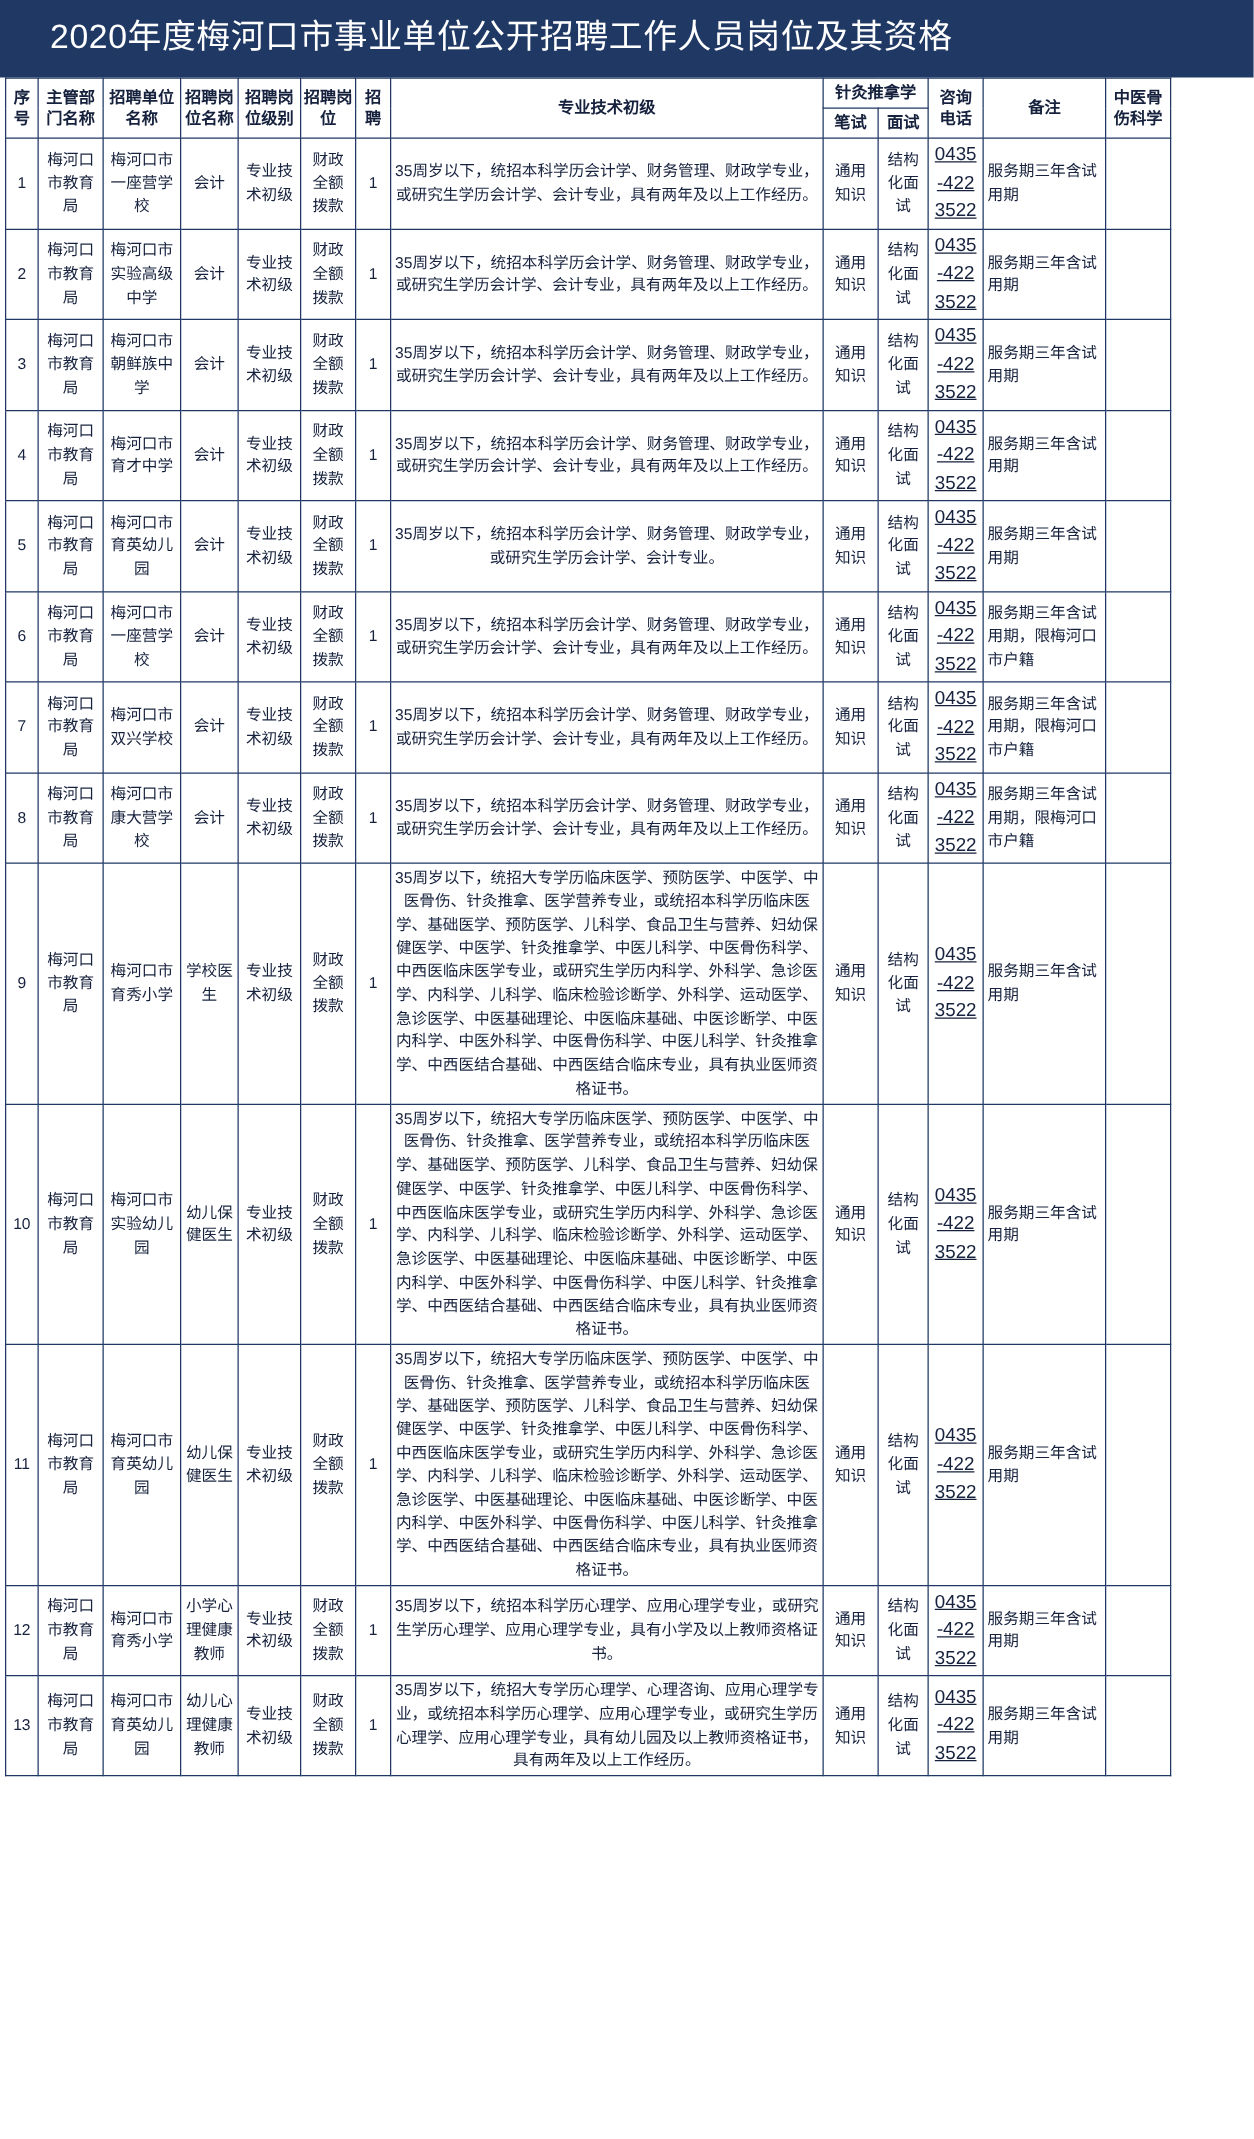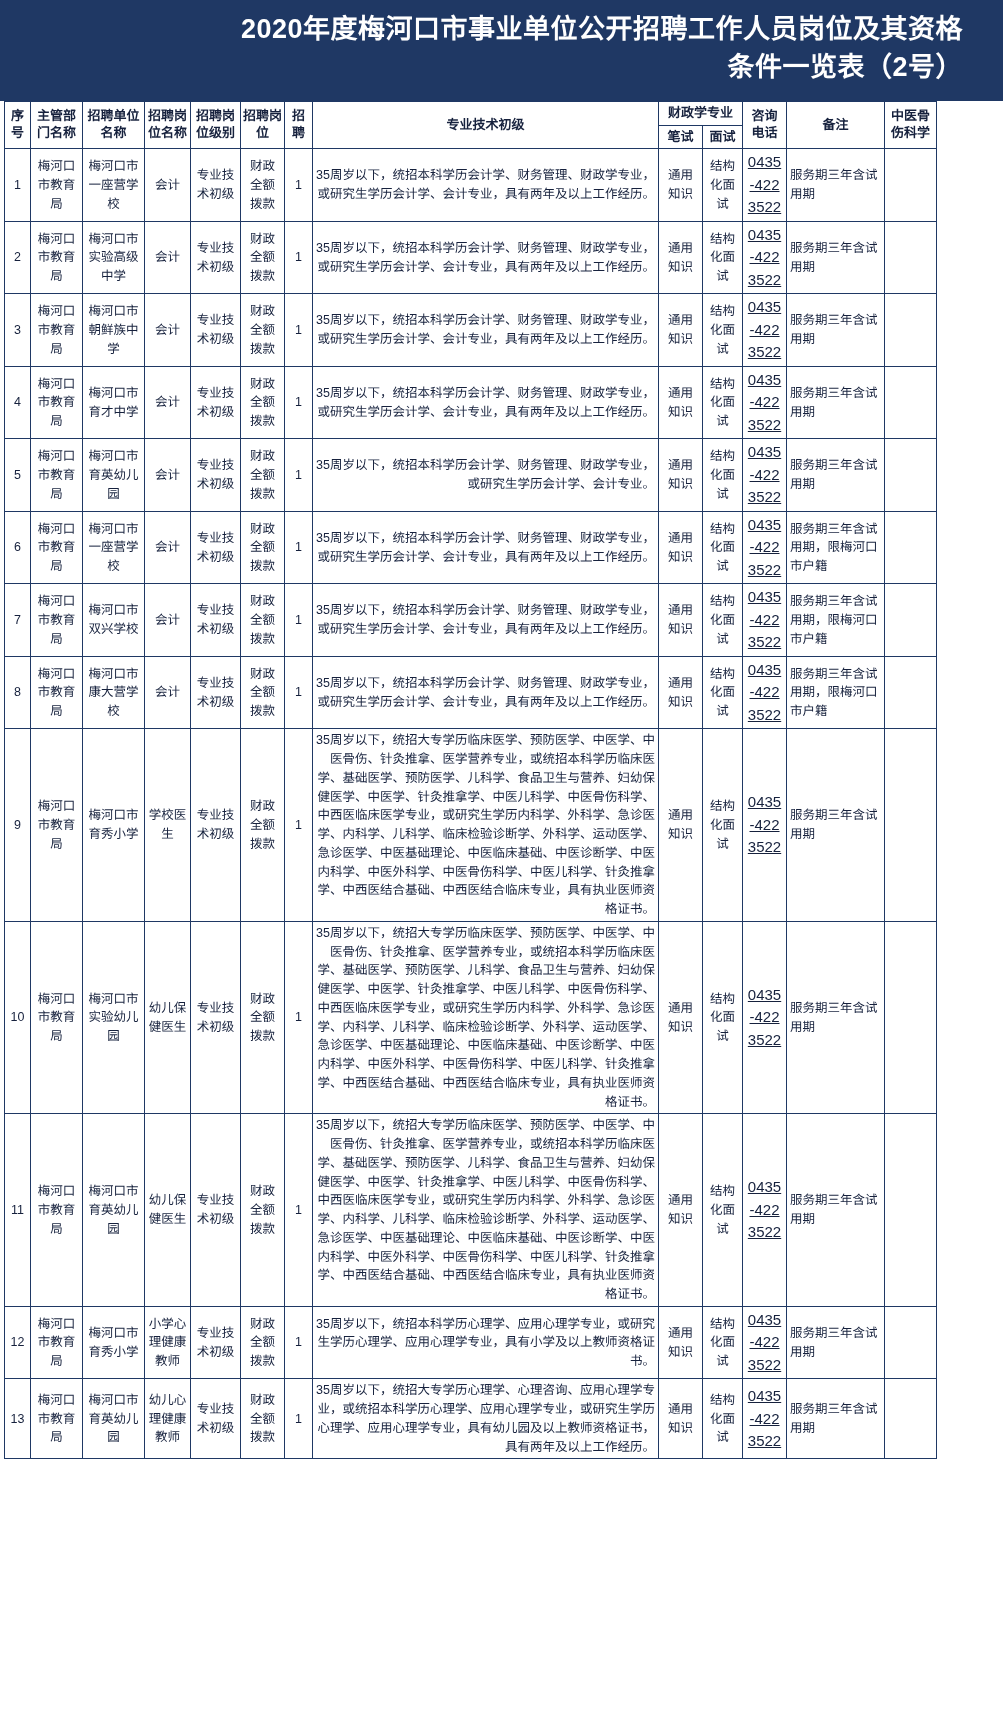--- a/index.html
+++ b/index.html
@@ -13,24 +13,24 @@
     width: 1003px;
     font-family: "Liberation Sans", "DejaVu Sans", sans-serif;
     color: #1b2c4b;
     -webkit-font-smoothing: antialiased;
   }
 
   
   .title-banner {
     background: #1f3864;
     color: #ffffff;
-    text-align: right;
+    text-align: left;
     padding: 10px 40px 14px 40px;
     font-size: 27px;
-    font-weight: bold;
+    font-weight: normal;
     line-height: 1.42;
     letter-spacing: 0.5px;
   }
 
   
   .sheet-wrap {
     padding: 0 4px 2px 4px;
   }
   table.sheet {
     border-collapse: collapse;
@@ -78,42 +78,41 @@
   td.level,
   td.nature,
   td.count,
   td.written,
   td.oral,
   td.phone,
   td.bonus {
     text-align: center;
   }
   td.cond {
-    text-align: right;
+    text-align: center;
     padding: 4px 6px;
     line-height: 1.62;
   }
   td.remark {
     text-align: left;
     padding: 3px 6px;
     line-height: 1.6;
   }
   td.phone {
     word-break: break-all;
     font-size: 15px;
     line-height: 1.5;
     text-decoration: underline;
   }
 </style>
 </head>
 <body>
 
 <div class="title-banner">
   <div>2020年度梅河口市事业单位公开招聘工作人员岗位及其资格</div>
-  <div>条件一览表（2号）</div>
 </div>
 
 <div class="sheet-wrap">
   <table class="sheet">
     <colgroup>
       <col class="c-idx">
         <col class="c-dept">
         <col class="c-unit">
         <col class="c-post">
       <col class="c-level">
@@ -129,21 +128,21 @@
     <thead>
       <tr>
         <th rowspan="2">序号</th>
         <th rowspan="2">主管部门名称</th>
         <th rowspan="2">招聘单位名称</th>
         <th rowspan="2">招聘岗位名称</th>
         <th rowspan="2">招聘岗位级别</th>
         <th rowspan="2">招聘岗位</th>
         <th rowspan="2">招聘</th>
         <th rowspan="2">专业技术初级</th>
-        <th colspan="2">财政学专业</th>
+        <th colspan="2">针灸推拿学</th>
         <th rowspan="2">咨询 电话</th>
         <th rowspan="2">备注</th>
         <th rowspan="2">中医骨伤科学</th>
       </tr>
       <tr>
         <th>笔试</th>
         <th>面试</th>
       </tr>
     </thead>
     <tbody id="table-body">

